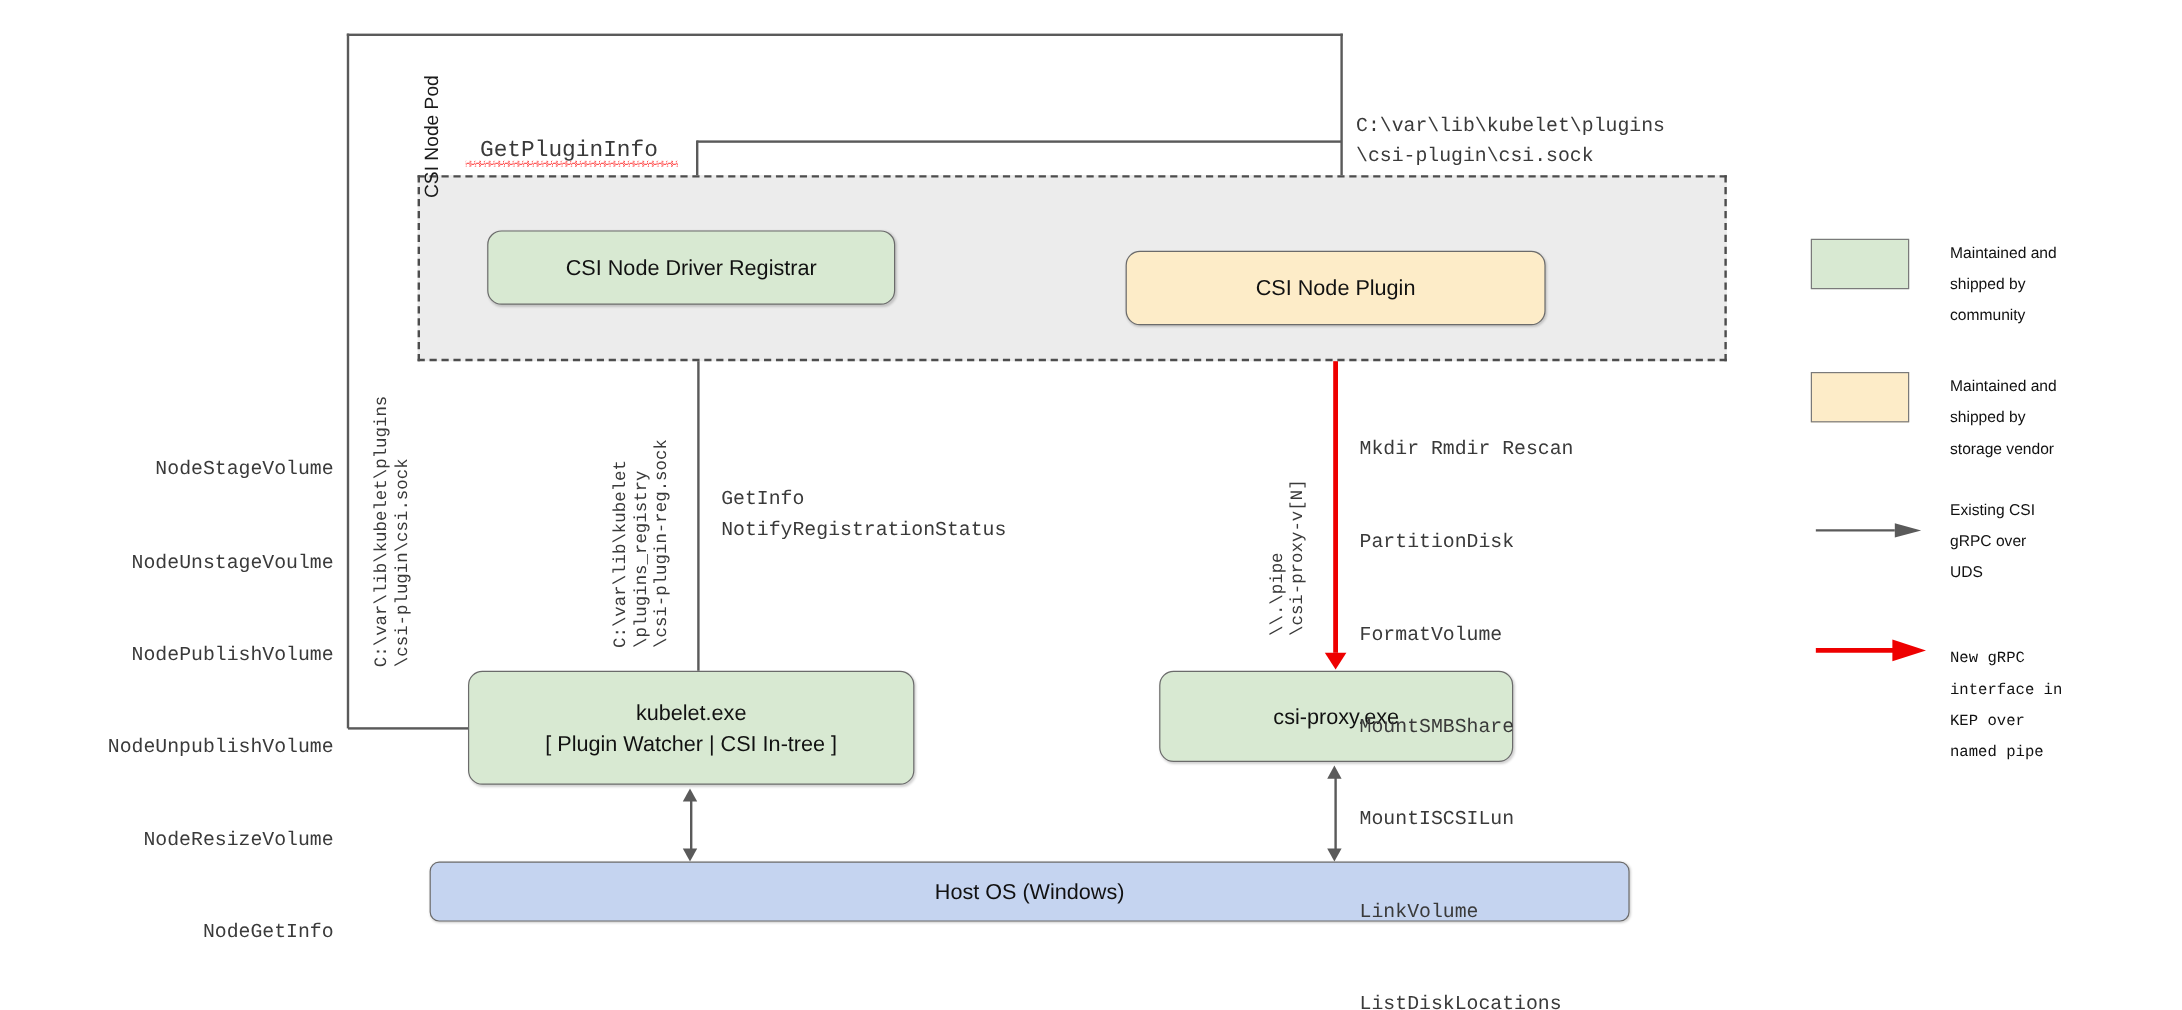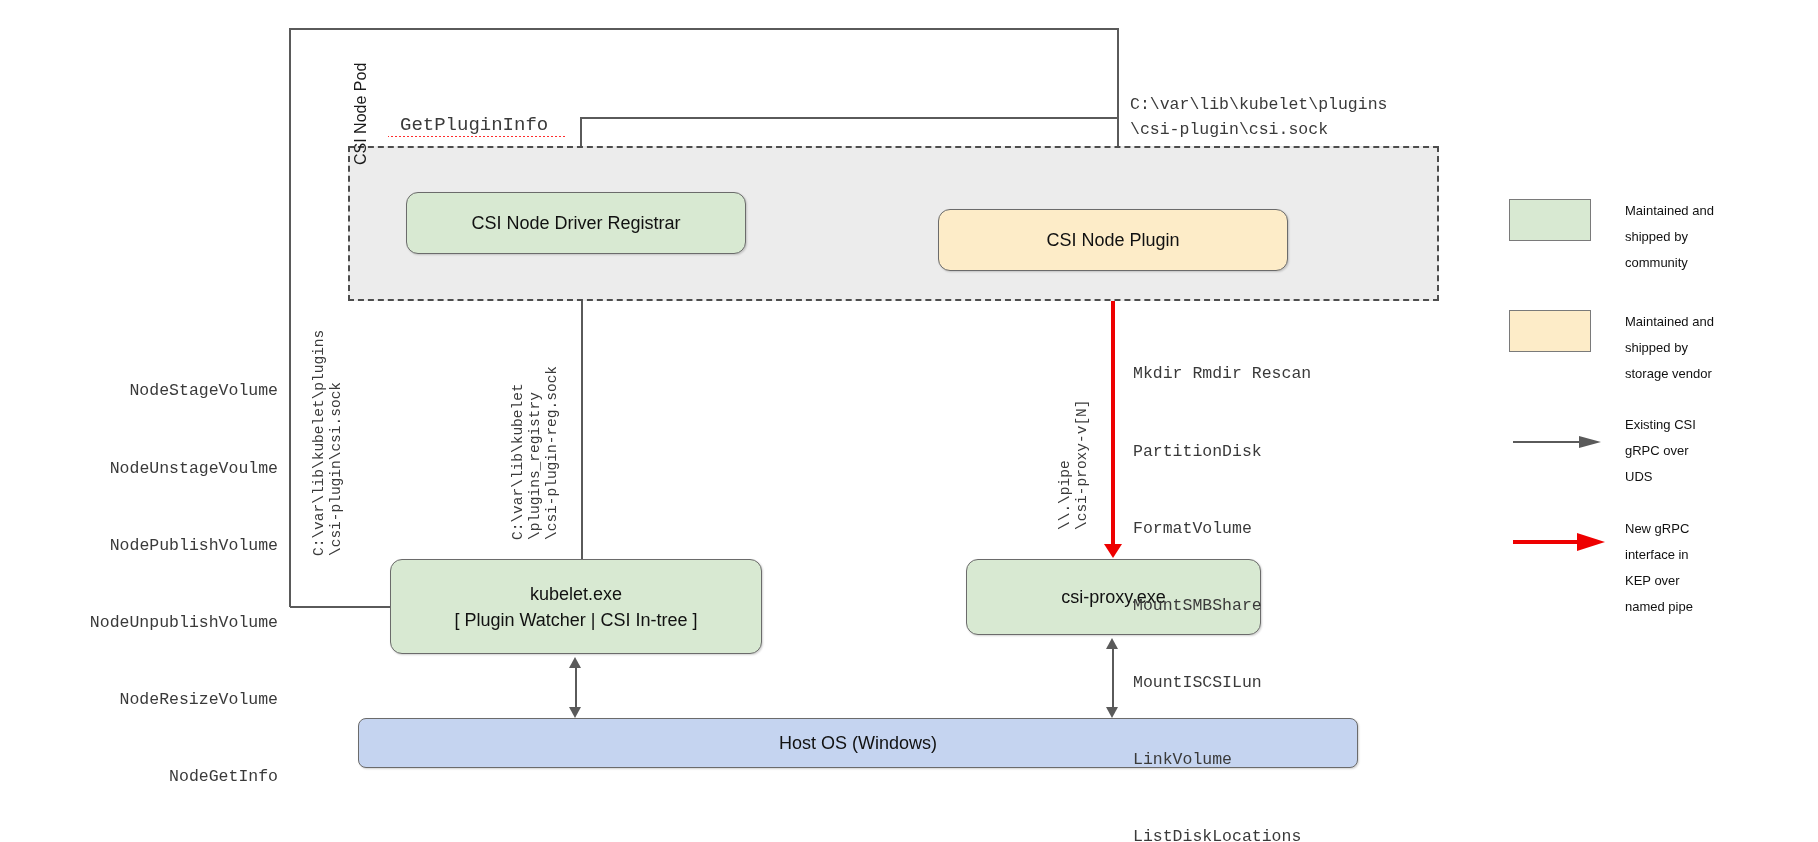--- a/index.html
+++ b/index.html
@@ -195,20 +195,22 @@
     
   </div>
 
   <div class="vlabel mono" style="left:311px;top:556px;">C:\var\lib\kubelet\plugins</div>
   <div class="vlabel mono" style="left:328px;top:556px;">\csi-plugin\csi.sock</div>
 
   <div class="vlabel mono" style="left:510px;top:540px;">C:\var\lib\kubelet</div>
   <div class="vlabel mono" style="left:527px;top:540px;">\plugins_registry</div>
   <div class="vlabel mono" style="left:544px;top:540px;">\csi-plugin-reg.sock</div>
 
+  <div class="txtblock mono" style="left:601px;top:403px;font-size:16.5px;line-height:25.7px;">GetInfo
+NotifyRegistrationStatus</div>
 
   <div class="vlabel mono" style="left:1057px;top:530px;">\\.\pipe</div>
   <div class="vlabel mono" style="left:1074px;top:530px;">\csi-proxy-v[N]</div>
 
   <div class="txtblock mono" style="left:1133px;top:310px;font-size:16.5px;line-height:25.7px;">
     <div>Mkdir Rmdir Rescan</div>
     <div>PartitionDisk</div>
     <div>FormatVolume</div>
     <div>MountSMBShare</div>
     <div>MountISCSILun</div>
@@ -237,18 +239,18 @@
   <div class="legend-text" style="left:1625px;top:412px;white-space:pre;">Existing CSI
 gRPC over
 UDS</div>
 
   <div class="legend-arrow-red" style="left:1513px;top:531px;">
     <svg width="95" height="22" viewBox="0 0 95 22" xmlns="http://www.w3.org/2000/svg">
       <line x1="0" y1="11" x2="66" y2="11" stroke="#ee0000" stroke-width="4"></line>
       <polygon points="64,2 92,11 64,20" fill="#ee0000"></polygon>
     </svg>
   </div>
-  <div class="legend-text" style="left:1625px;top:516px;white-space:pre;">New gRPC
+  <div class="legend-text" style="left:1625px;top:536px;white-space:pre;font-family:Liberation Mono, monospace;">New gRPC
 interface in
 KEP over
 named pipe</div>
 
 </div>
 
 </body></html>

